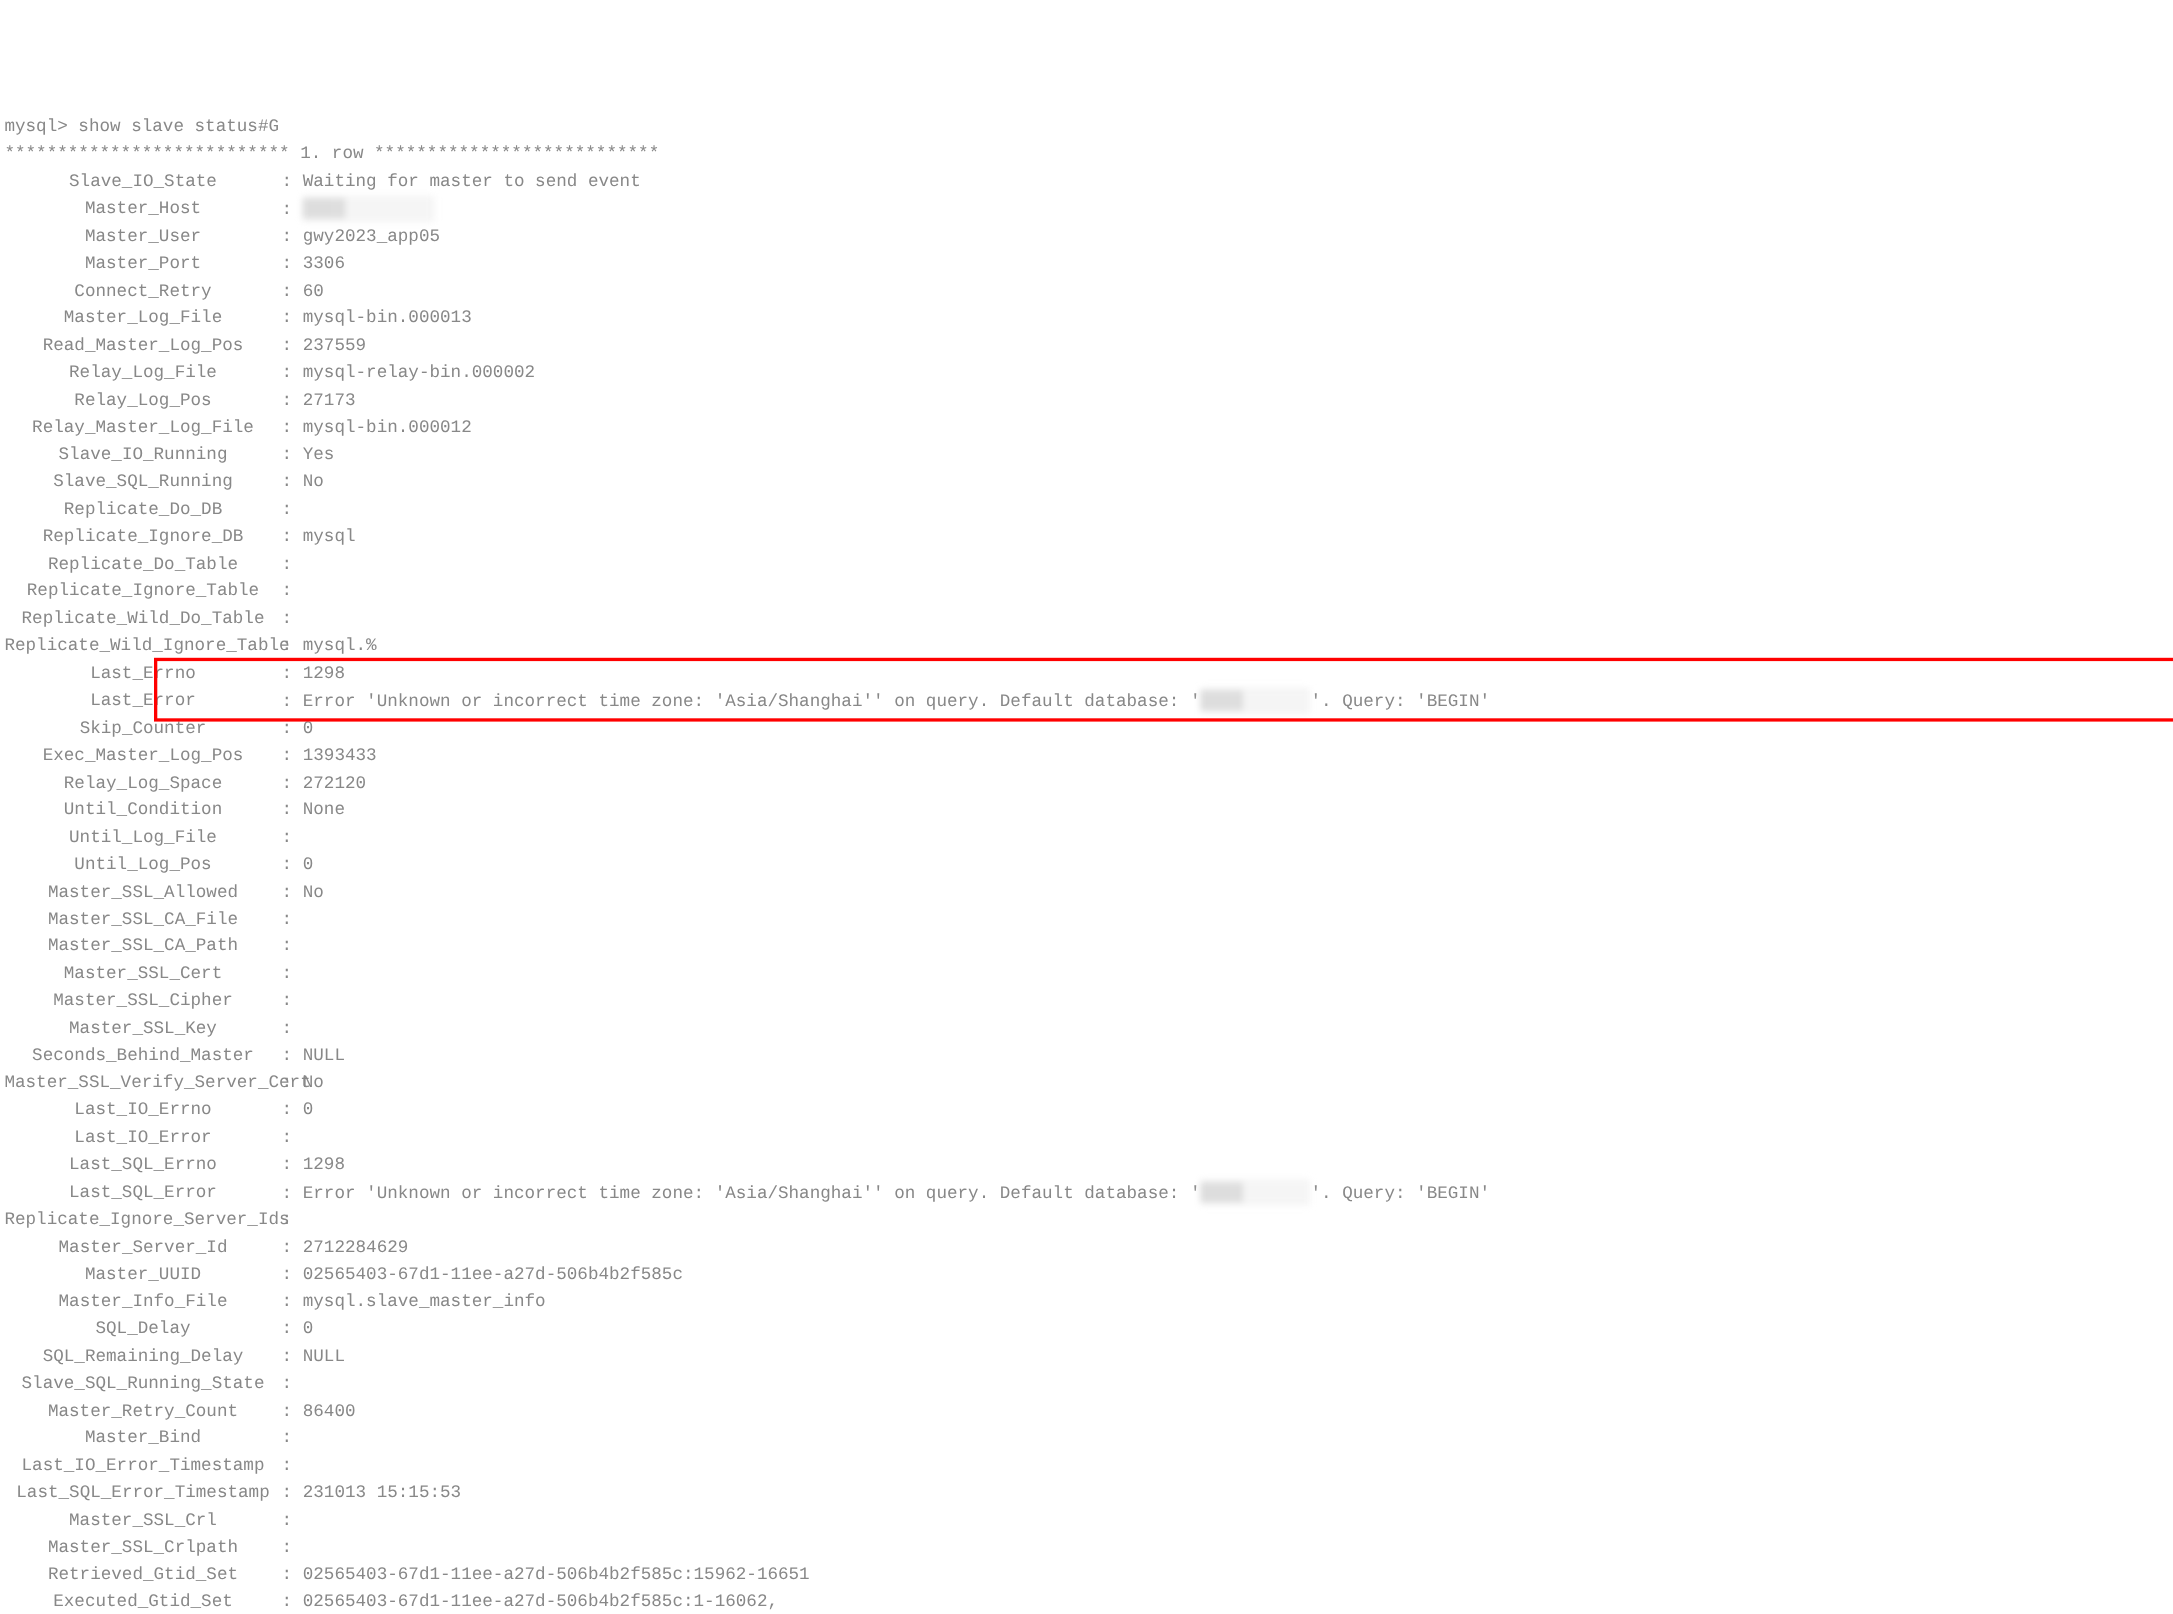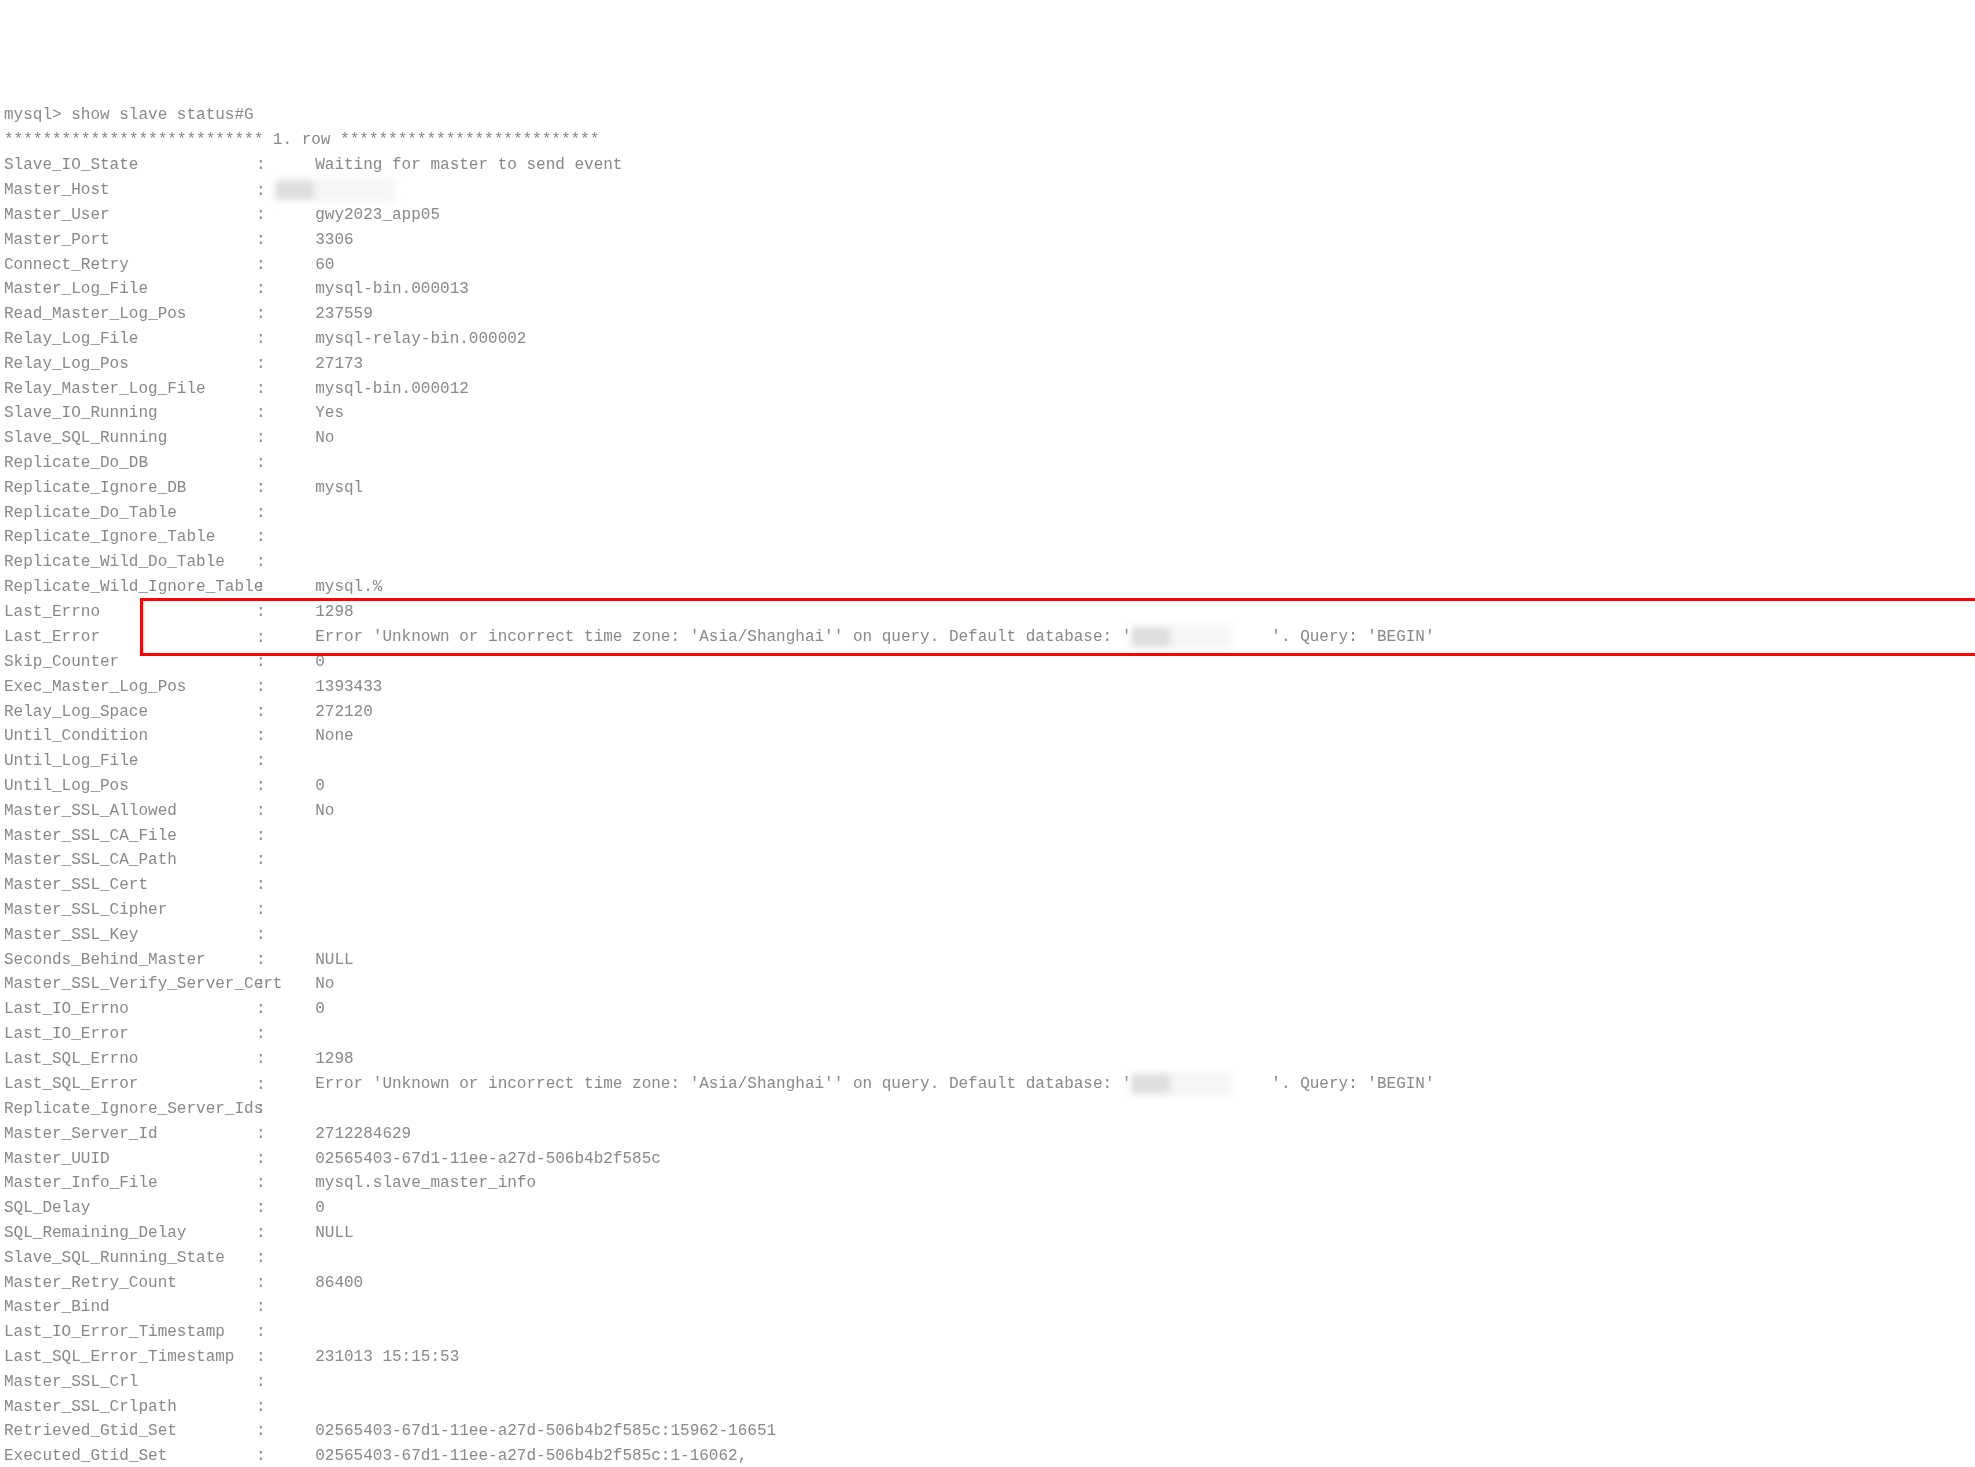--- a/index.html
+++ b/index.html
@@ -12,28 +12,27 @@
     color: #888888;
     white-space: pre;
     overflow-x: auto;
   }
   .row {
     display: block;
   }
   .label {
     display: inline-block;
     width: 252px;
-    text-align: left;
+    text-align: center;
   }
   .colon {
     display: inline;
   }
   .value {
     display: inline;
-    margin-left: 40px;
   }
   .highlight-box {
     position: absolute;
     border: 3px solid #ff0000;
     pointer-events: none;
     background: transparent;
   }
   .redacted {
     display: inline-block;
     vertical-align: middle;

